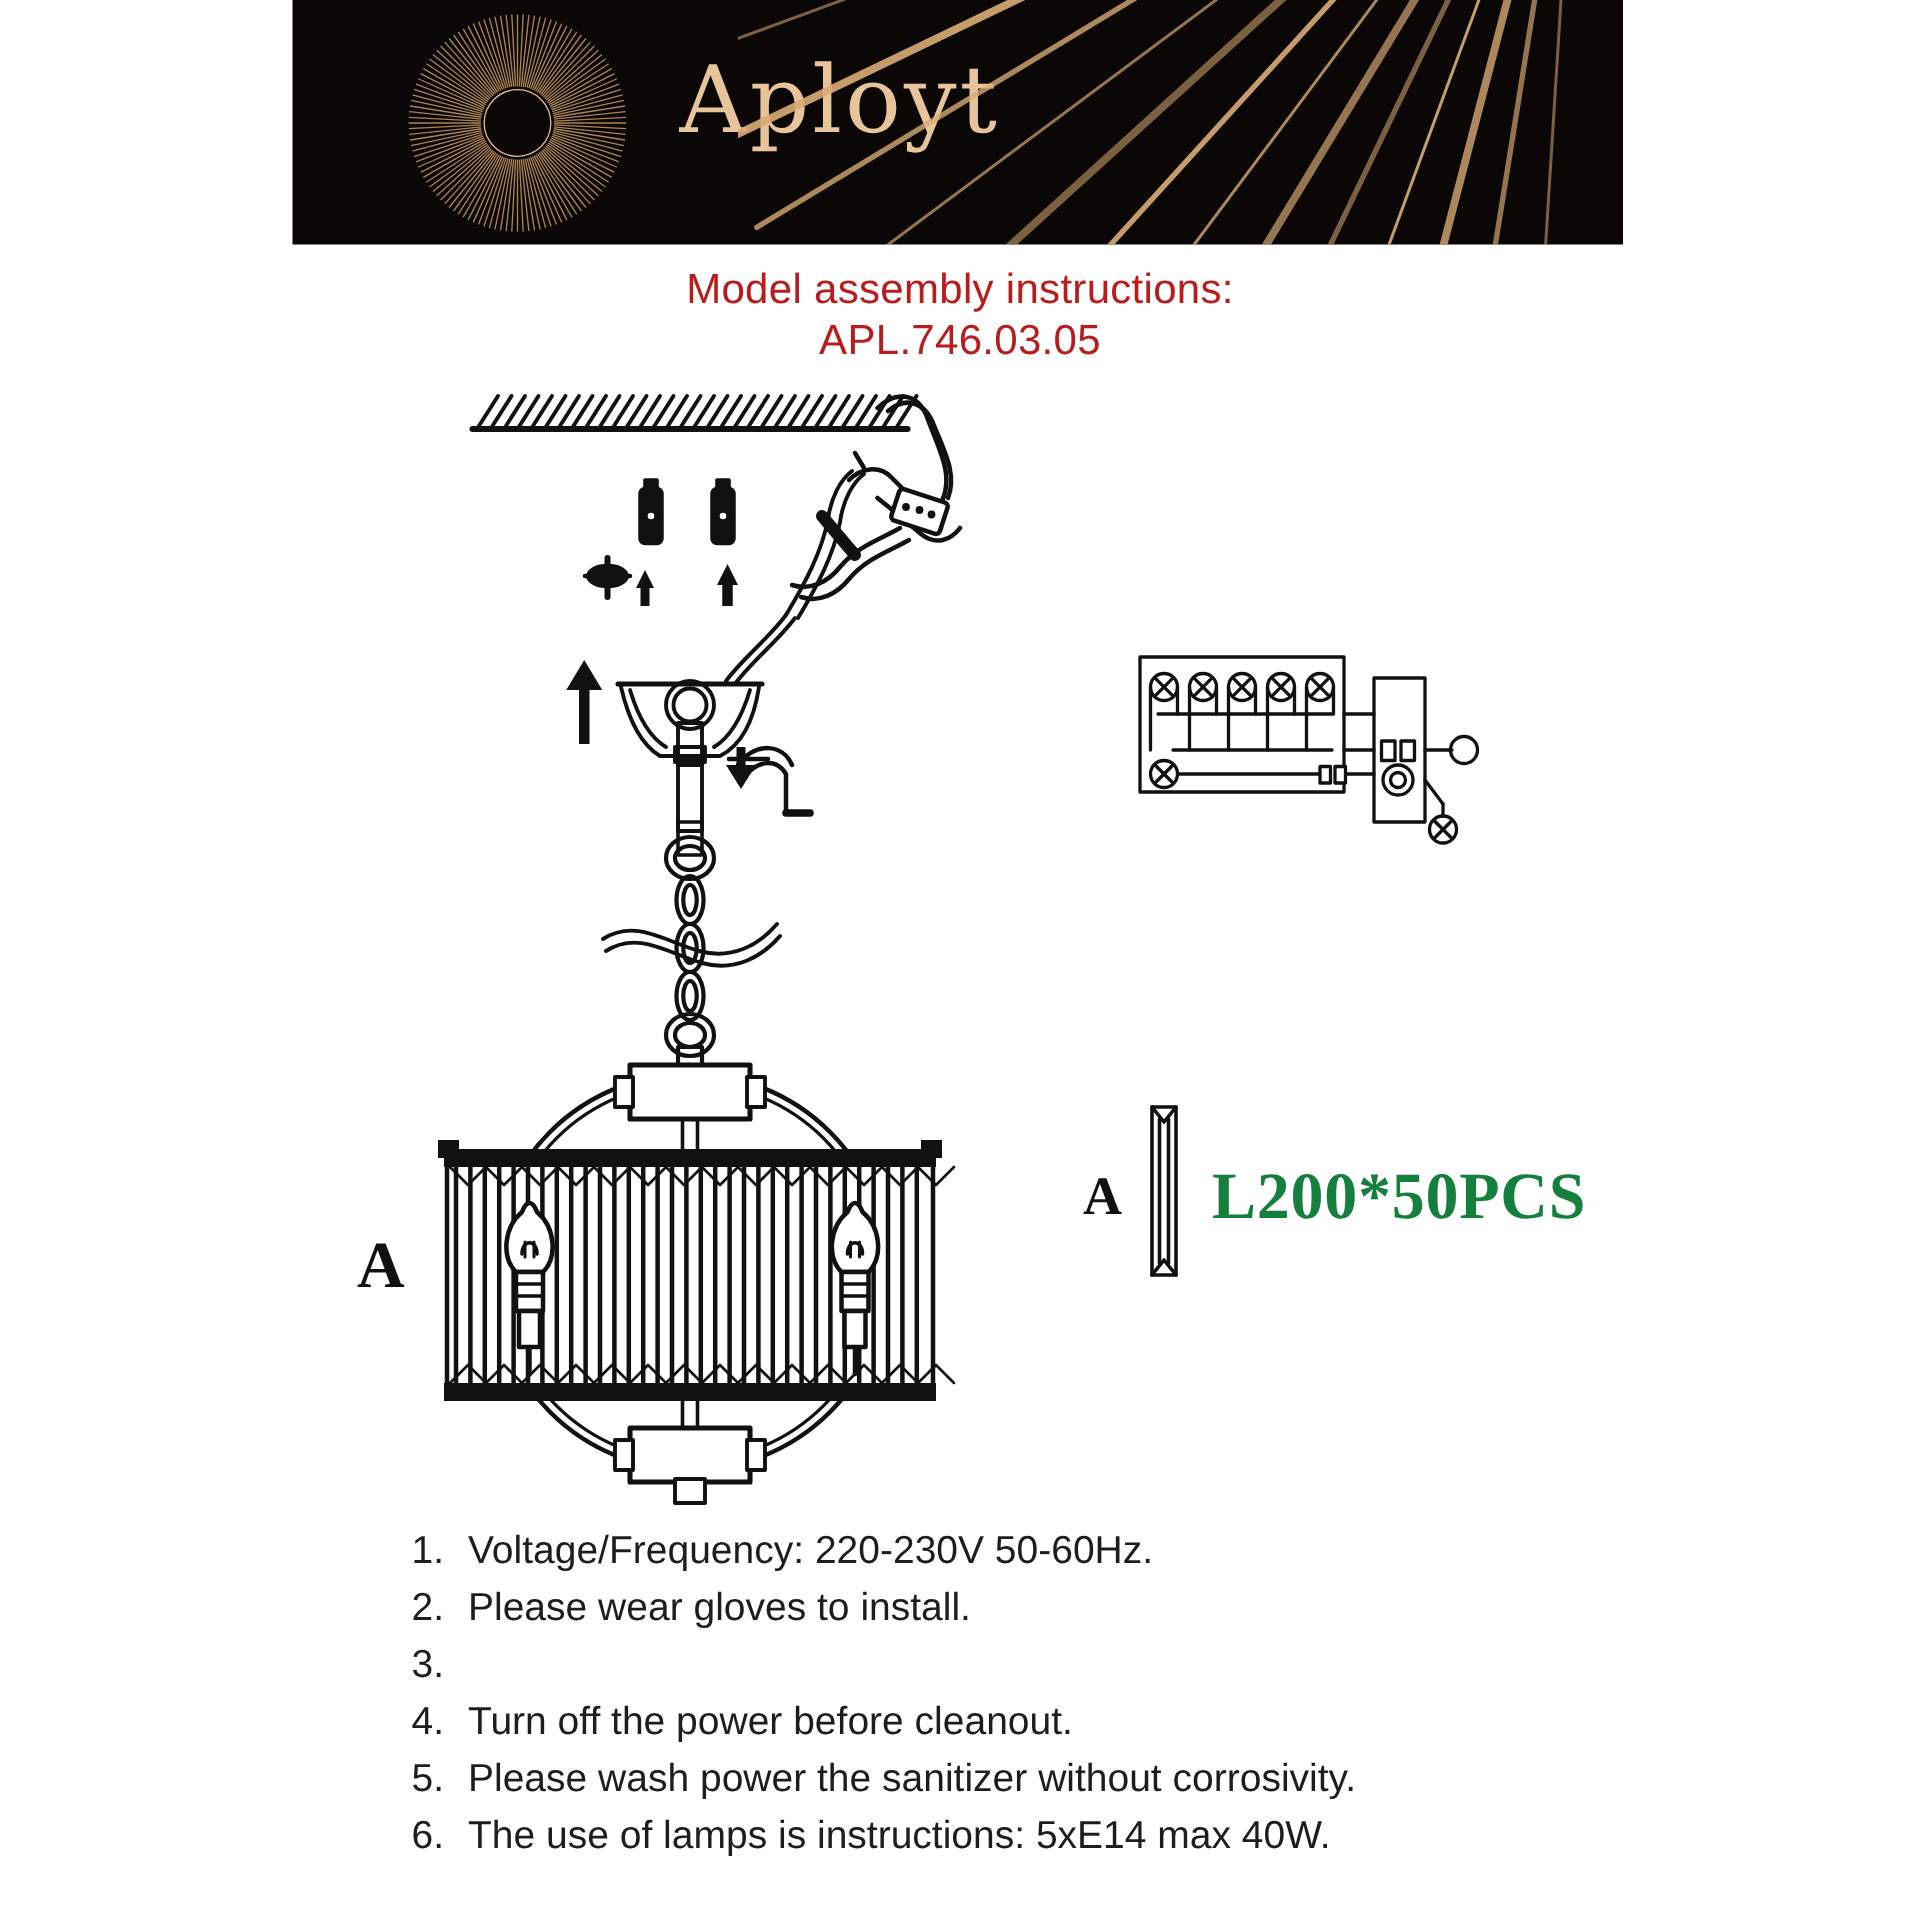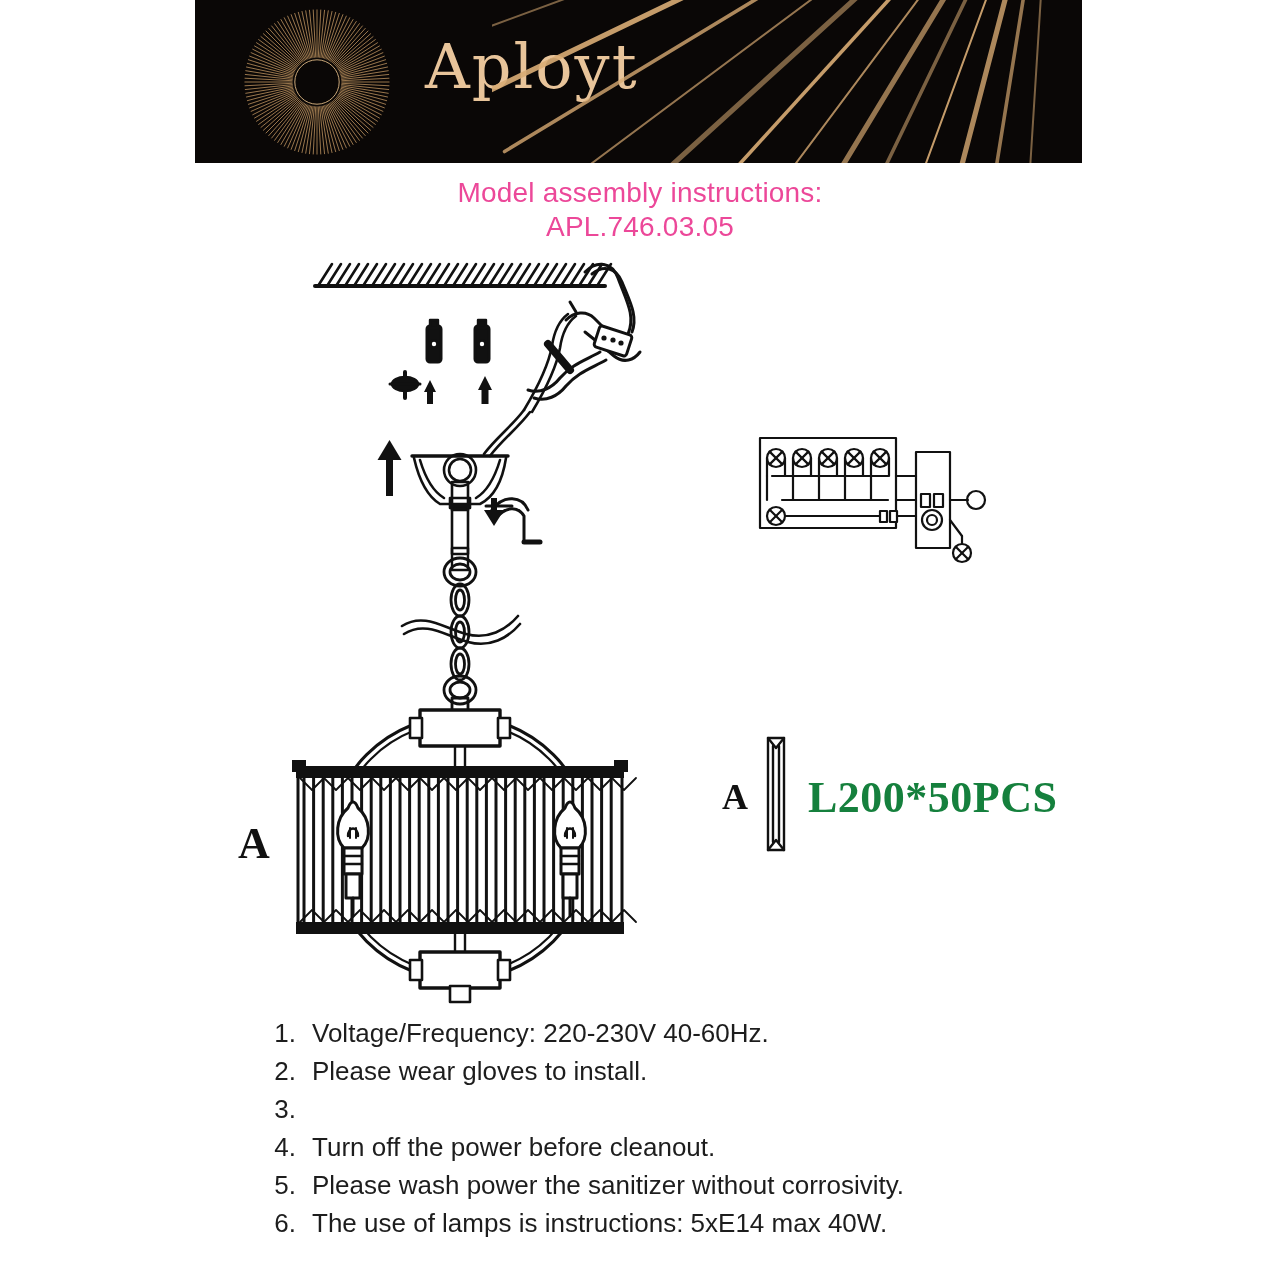--- a/index.html
+++ b/index.html
@@ -9,34 +9,34 @@
     font-family:"Liberation Sans", sans-serif;
     overflow:hidden;position:relative;
   }
   .page{position:absolute;inset:0;}
 
   
   .banner{
     position:absolute;left:195px;top:0;width:887px;height:163px;
     background:#0a0706;overflow:hidden;
   }
-  .banner-inner{position:absolute;inset:0;}
+  .banner-inner{position:absolute;inset:0;margin-left:28px;}
   .logo-mark{position:absolute;left:48px;top:8px;width:148px;height:148px;}
   .brand{
     position:absolute;left:230px;top:36px;
     color:#e8c49a;font-family:"DejaVu Serif", serif;
     font-size:62px;letter-spacing:2px;font-weight:400;
     line-height:1;
   }
   .rays{position:absolute;right:-30px;top:-240px;width:620px;height:620px;}
 
   
   .title-block{
     position:absolute;left:0;right:0;top:176px;text-align:center;
-    color:#ec4899;
+    color:#b91c1c;
   }
   .title-line1{font-size:28px;line-height:34px;letter-spacing:.2px;}
   .title-line2{font-size:28px;line-height:34px;letter-spacing:.2px;}
 
   
   .drawing{position:absolute;left:0;top:248px;width:1280px;height:760px;}
 
   
   .lbl-serif{
     font-family:"Liberation Serif", serif;
@@ -564,21 +564,21 @@
     </g>
   </svg>
 
   <div class="lbl-serif lblA-left">A</div>
   <div class="lbl-serif lblA-right">A</div>
   <div class="part-qty">L200*50PCS</div>
 
   <div class="instructions">
     <div class="ins-row">
       <span class="ins-num">1.</span>
-      <span class="ins-txt">Voltage/Frequency: 220-230V 40-60Hz.</span>
+      <span class="ins-txt">Voltage/Frequency: 220-230V 50-60Hz.</span>
     </div>
     <div class="ins-row">
       <span class="ins-num">2.</span>
       <span class="ins-txt">Please wear gloves to install.</span>
     </div>
     <div class="ins-row">
       <span class="ins-num">3.</span>
     </div>
     <div class="ins-row">
       <span class="ins-num">4.</span>

